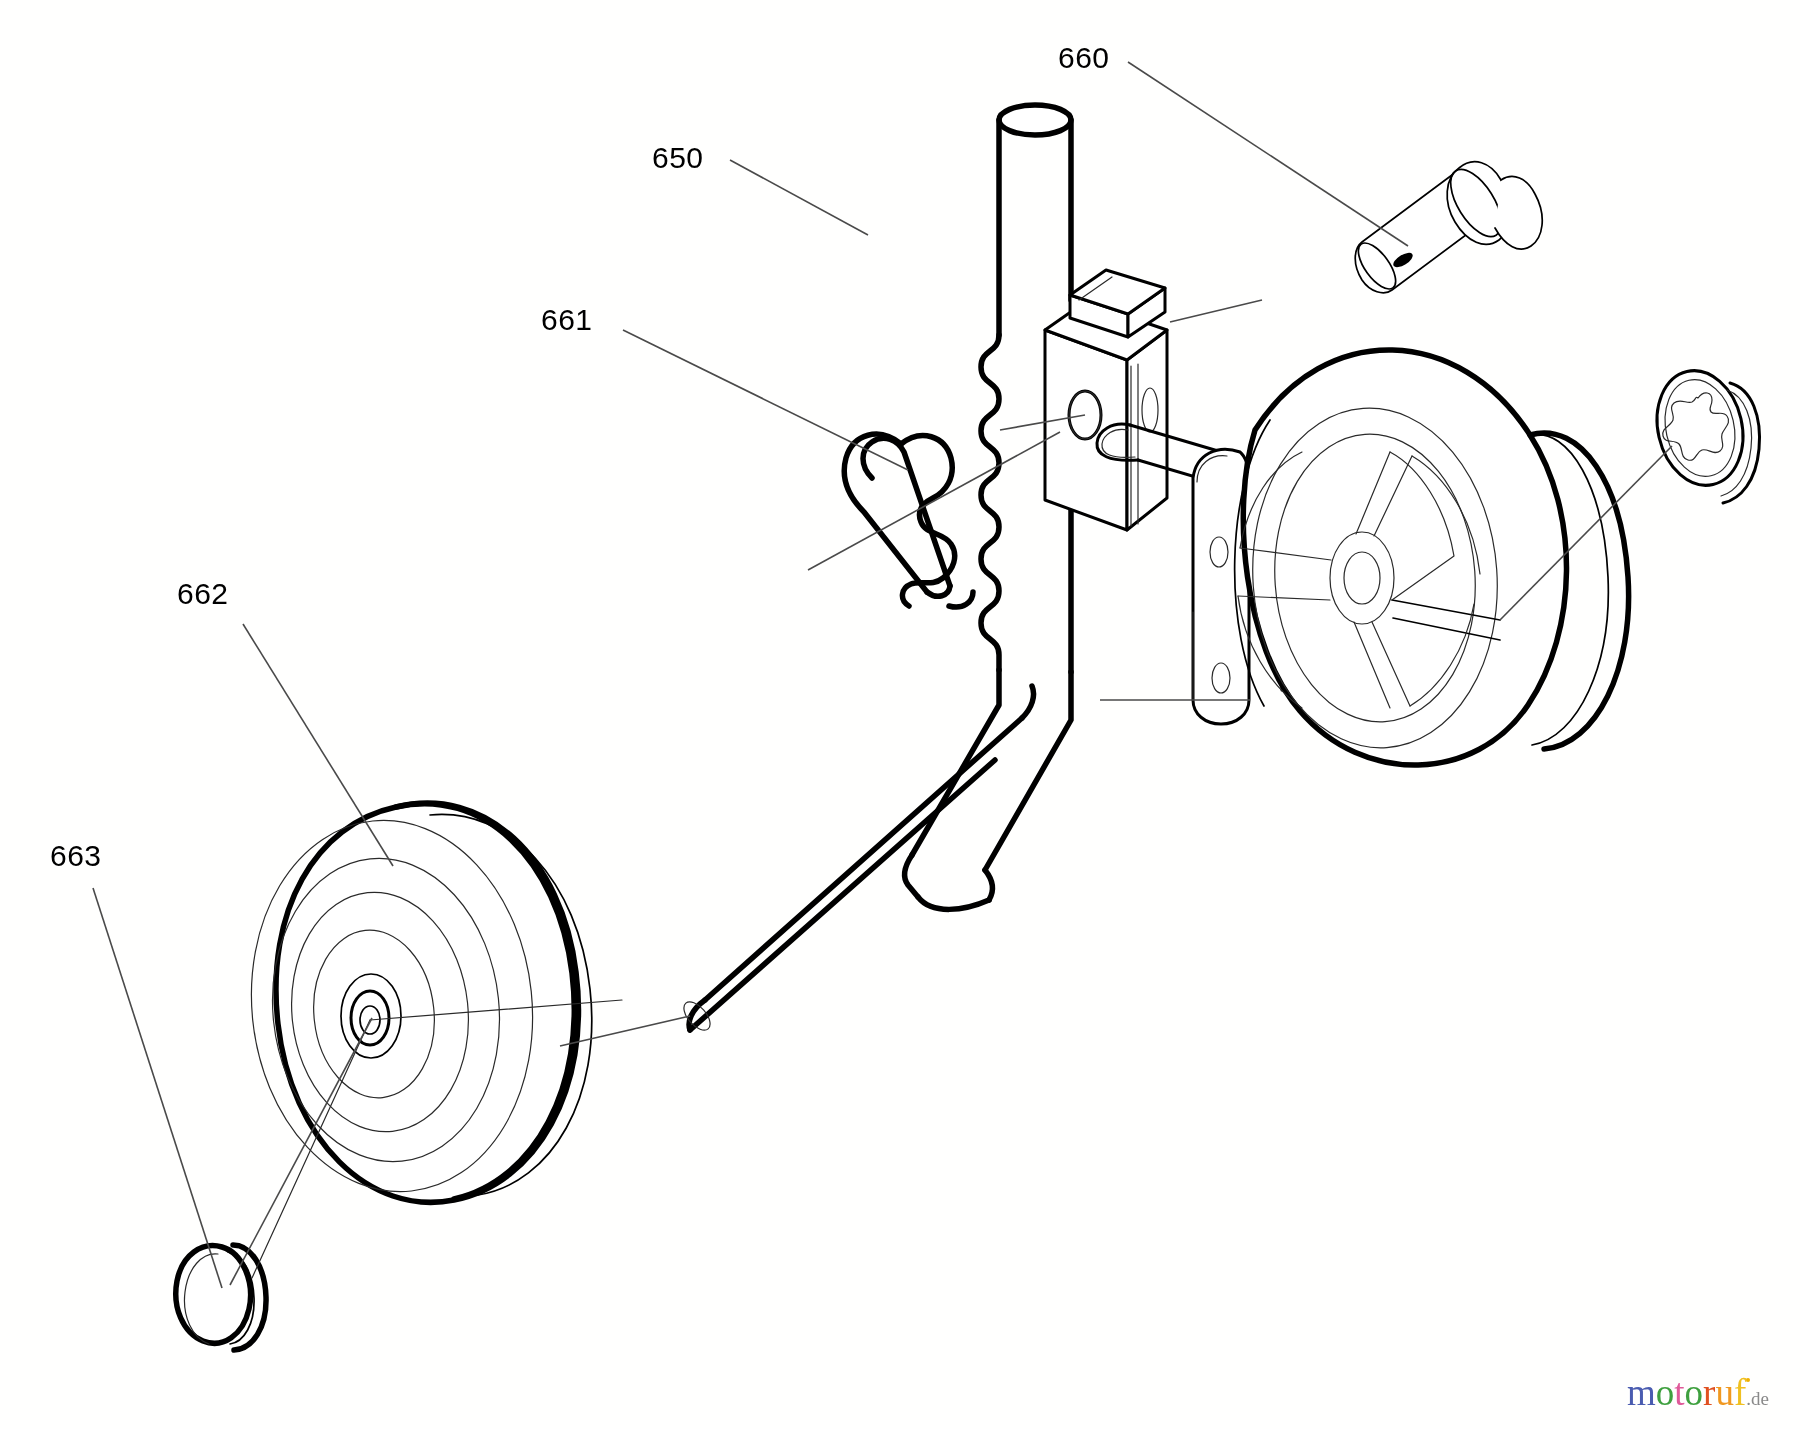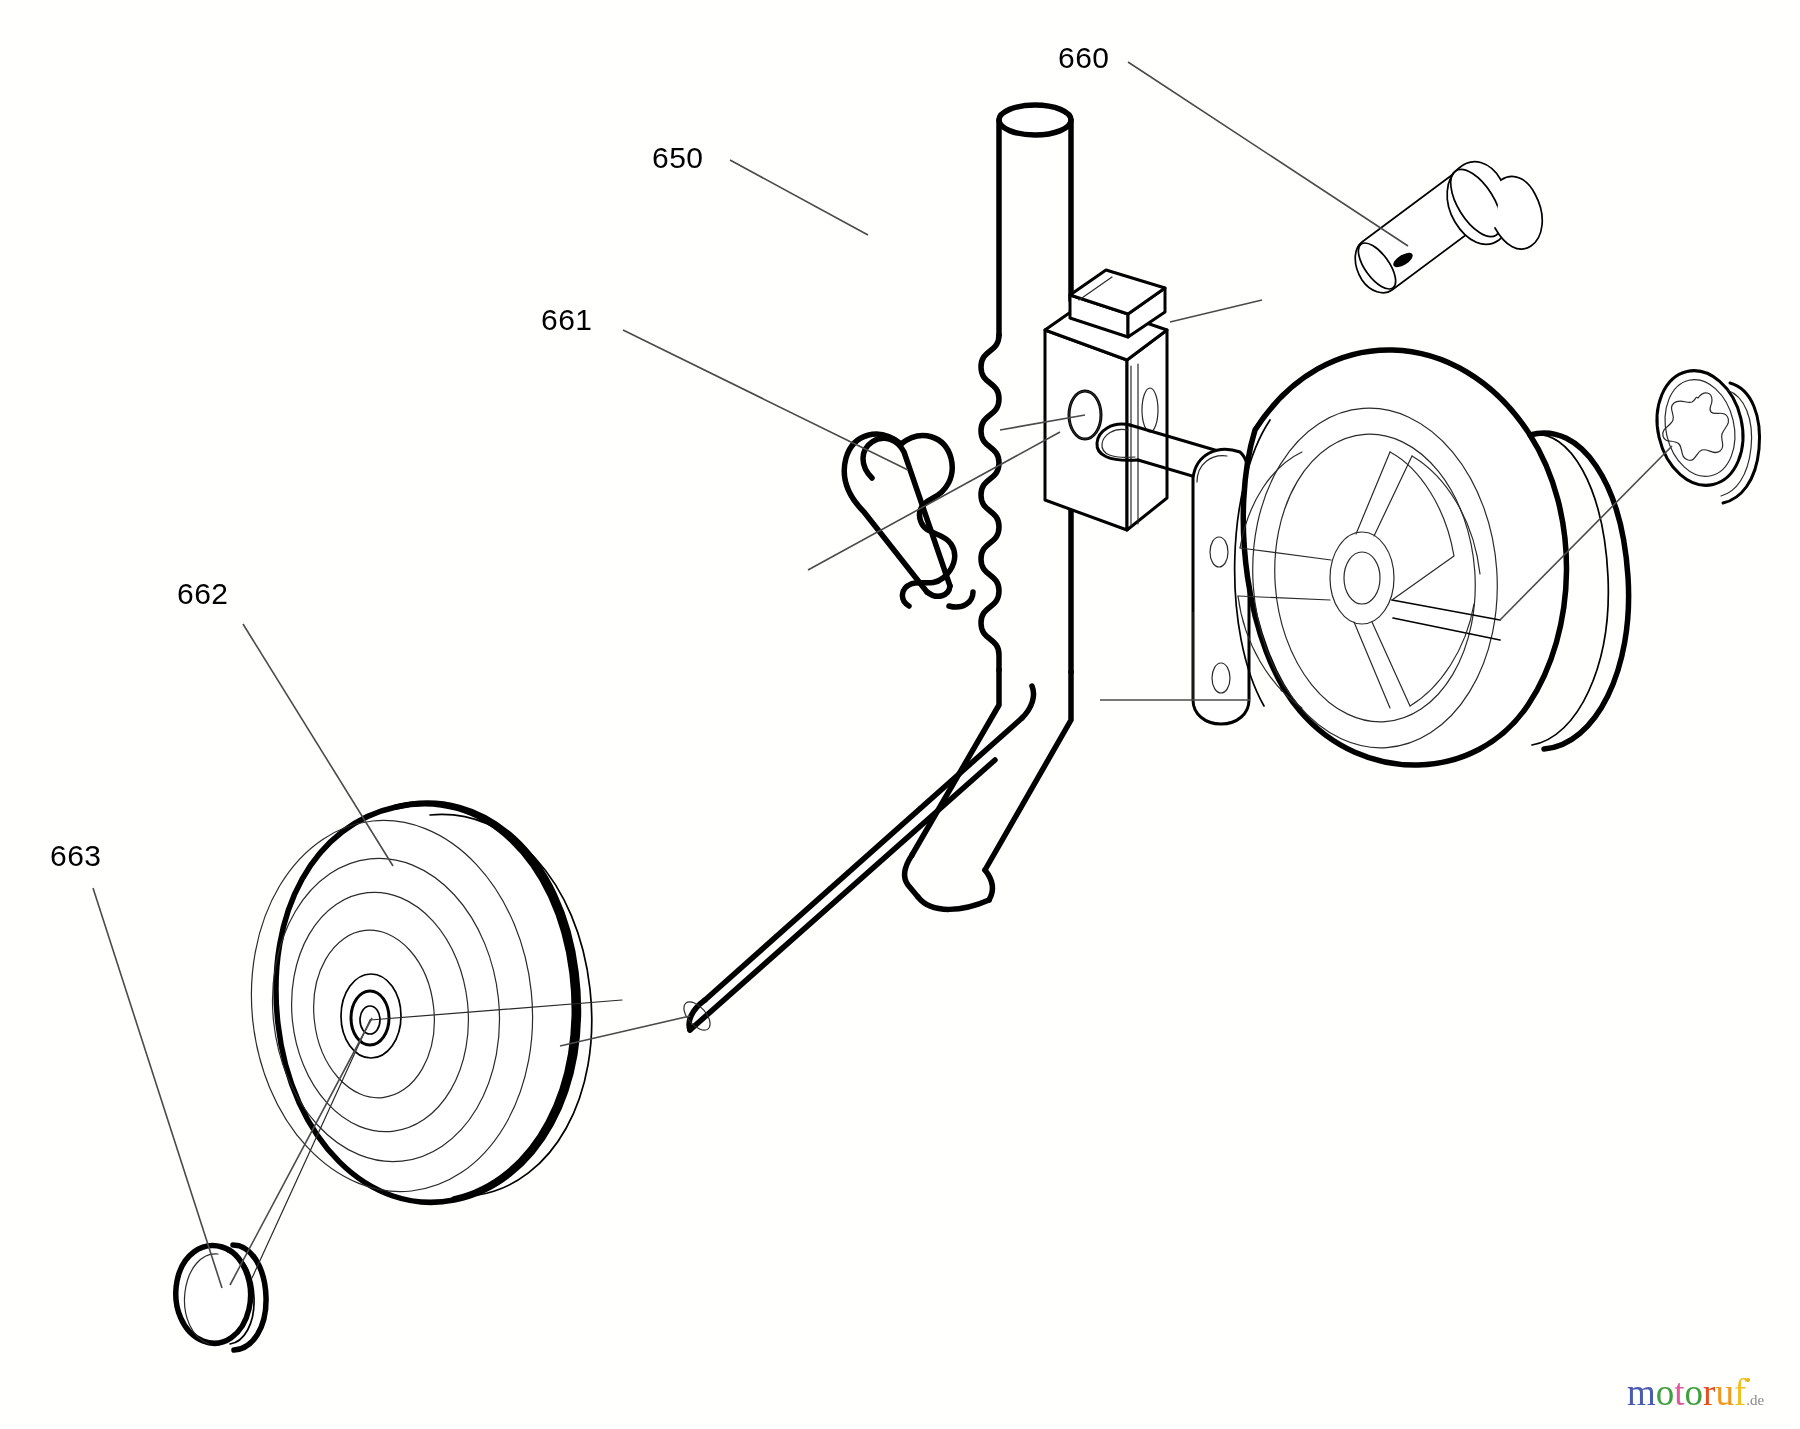--- a/index.html
+++ b/index.html
@@ -77,21 +77,21 @@
     left: 1627px;
     top: 1374px;
     font-family: "Liberation Serif", serif;
     font-size: 37px;
     letter-spacing: 0px;
     white-space: nowrap;
     line-height: 1;
   }
   #logo .l { display: inline-block; }
   #logo .de {
-    font-size: 15px;
+    font-size: 19px;
     letter-spacing: 0;
   }
   #logo .dot {
     position: absolute;
     left: 119px;
     top: 4px;
     width: 4px;
     height: 4px;
     border-radius: 50%;
     background: #f0b000;

